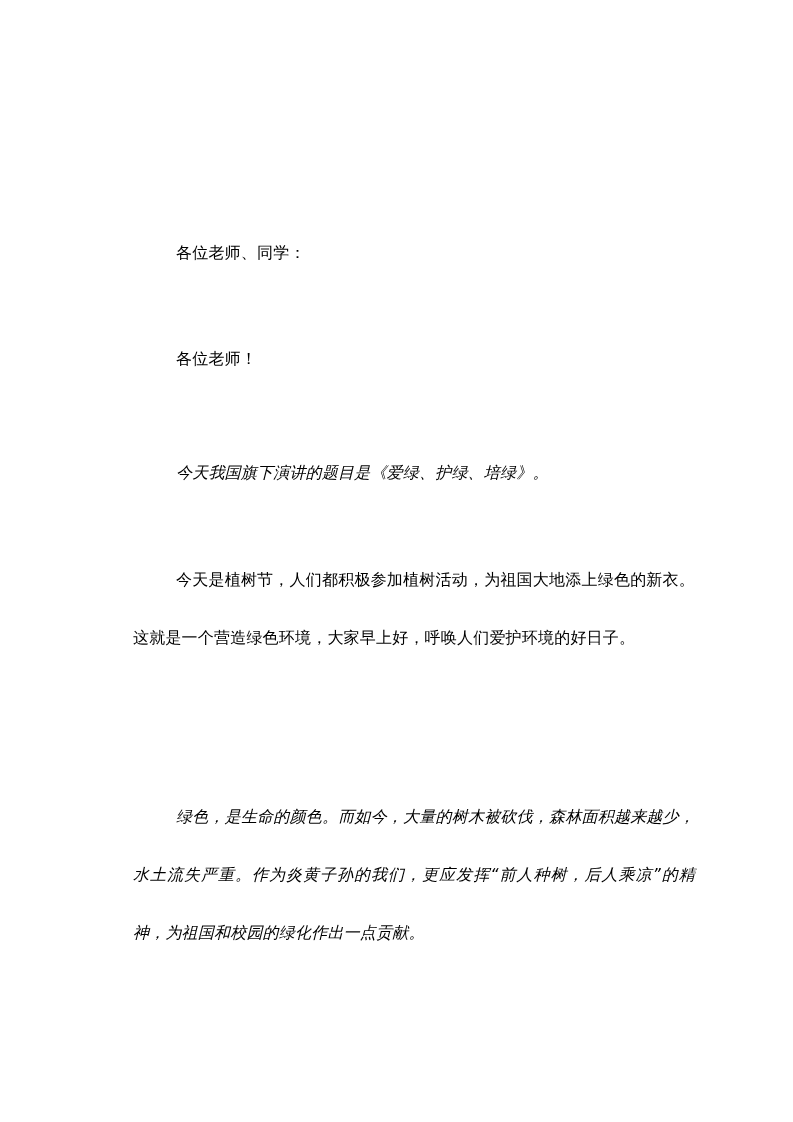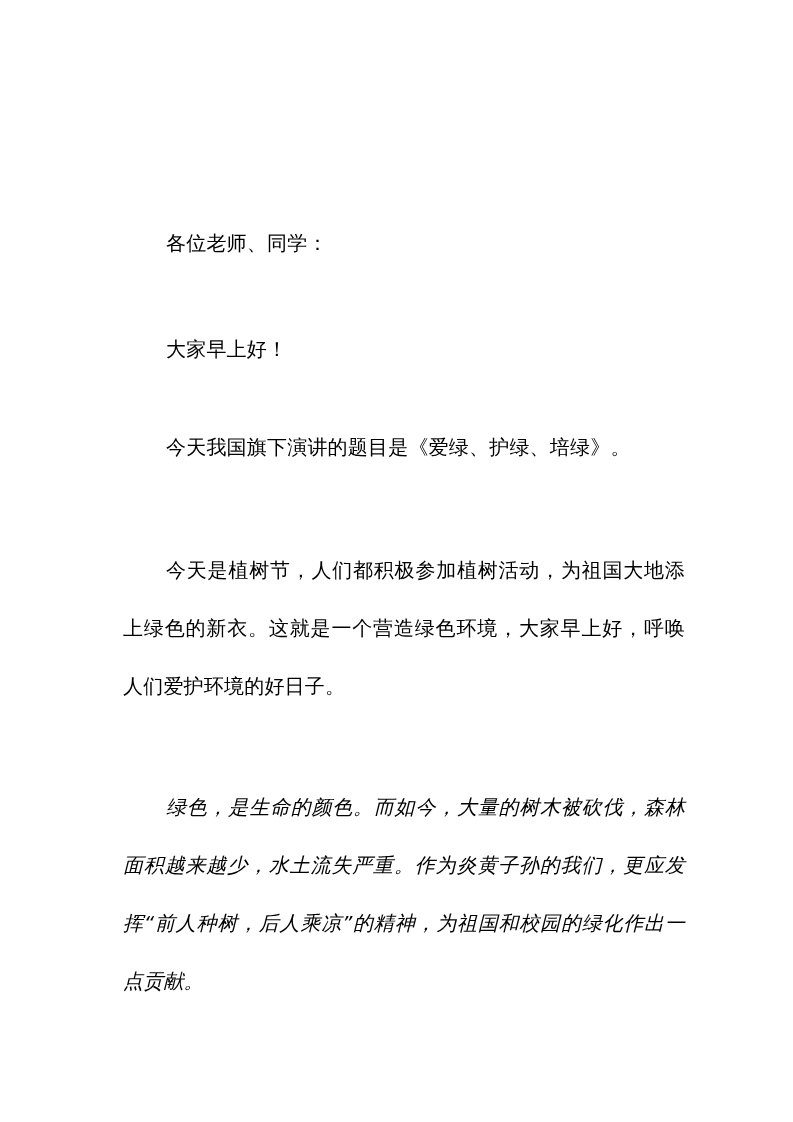--- a/index.html
+++ b/index.html
@@ -18,32 +18,32 @@
     .page {
       position: absolute;
       left: 117px;
       top: 0;
       width: 562px;
     }
     .para {
       position: absolute;
       left: 0;
       width: 562px;
-      font-size: 20px;
+      font-size: 16px;
       line-height: 58px;
       text-indent: 43px;
       text-align: justify;
       text-align-last: left;
-      margin: 6px;
+      margin: 16px;
       letter-spacing: 0.2px;
       white-space: normal;
     }
   </style>
 </head>
 <body>
 
 <div class="page">
   <p class="para" style="top:208px;">各位老师、同学：</p>
-  <p class="para" style="top:314px;">大家早上好！</p>
-  <p class="para" style="top:412px;">今天我国旗下演讲的题目是《爱绿、护绿、培绿》。</p>
+  <p class="para" style="top:314px;">各位老师！</p>
+  <p class="para" style="top:428px;font-style:italic;">今天我国旗下演讲的题目是《爱绿、护绿、培绿》。</p>
   <p class="para" style="top:535px;">今天是植树节，人们都积极参加植树活动，为祖国大地添上绿色的新衣。这就是一个营造绿色环境，大家早上好，呼唤人们爱护环境的好日子。</p>
   <p class="para" style="top:772px;font-style:italic;">绿色，是生命的颜色。而如今，大量的树木被砍伐，森林面积越来越少，水土流失严重。作为炎黄子孙的我们，更应发挥“前人种树，后人乘凉”的精神，为祖国和校园的绿化作出一点贡献。</p>
 </div>
 
 </body></html>

